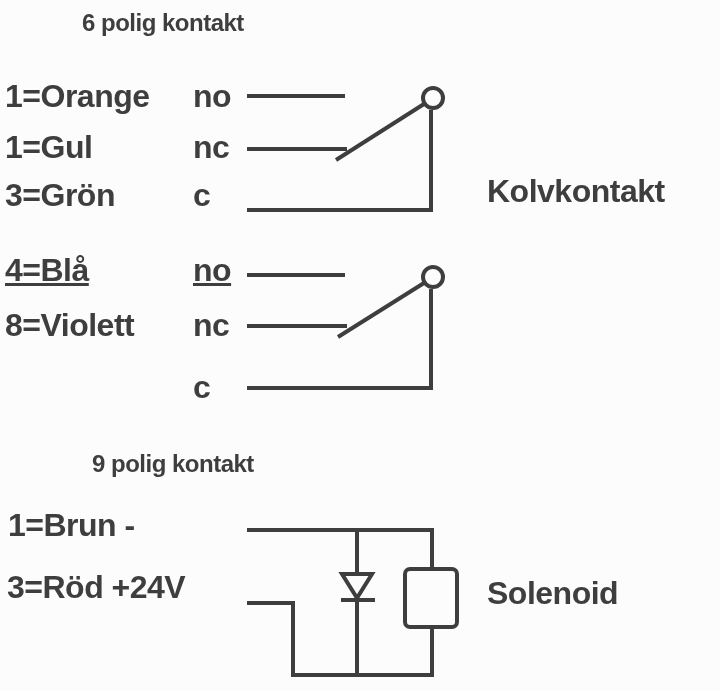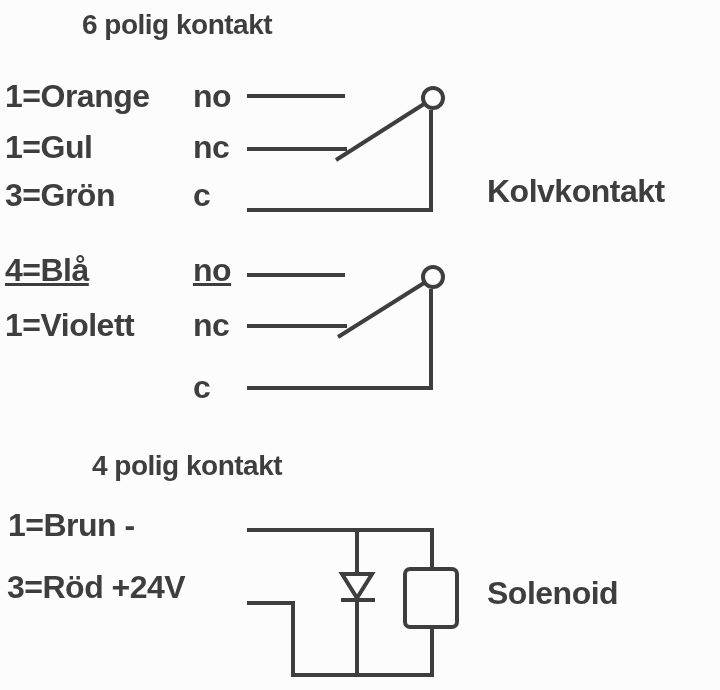--- a/index.html
+++ b/index.html
@@ -24,21 +24,21 @@
     stroke: var(--ink);
     stroke-width: 4;
     fill: none;
   }
   .txt {
     position: absolute;
     white-space: nowrap;
     line-height: 1;
     letter-spacing: -0.5px;
   }
-  .title { font-size: 28px; }
+  .title { font-size: 24px; }
   .lbl   { font-size: 32px; }
   
   .title-six   { left: 82px;  top: 11px;  }
   .title-three { left: 92px;  top: 452px; }
   
   .pin  { left: 5px; }
   .term { left: 193px; }
   
   .r1 { top: 80px;  }
   .r2 { top: 131px; }
@@ -98,26 +98,26 @@
   <div class="txt lbl term r2">nc</div>
 
   <div class="txt lbl pin r3">3=Grön</div>
   <div class="txt lbl term r3">c</div>
 
   <div class="txt lbl kolv-label">Kolvkontakt</div>
 
   <div class="txt lbl pin r4">4=Blå</div>
   <div class="txt lbl term r4">no</div>
 
-  <div class="txt lbl pin r5">1=Violett</div>
+  <div class="txt lbl pin r5">8=Violett</div>
   <div class="txt lbl term r5">nc</div>
 
   <div class="txt lbl term r6">c</div>
 
 
-  <div class="txt title title-three">4 polig kontakt</div>
+  <div class="txt title title-three">9 polig kontakt</div>
 
   <div class="txt lbl r7">1=Brun -</div>
   <div class="txt lbl r8">3=Röd +24V</div>
 
   <div class="txt lbl solenoid-label">Solenoid</div>
 
 </div>
 
 </body></html>

